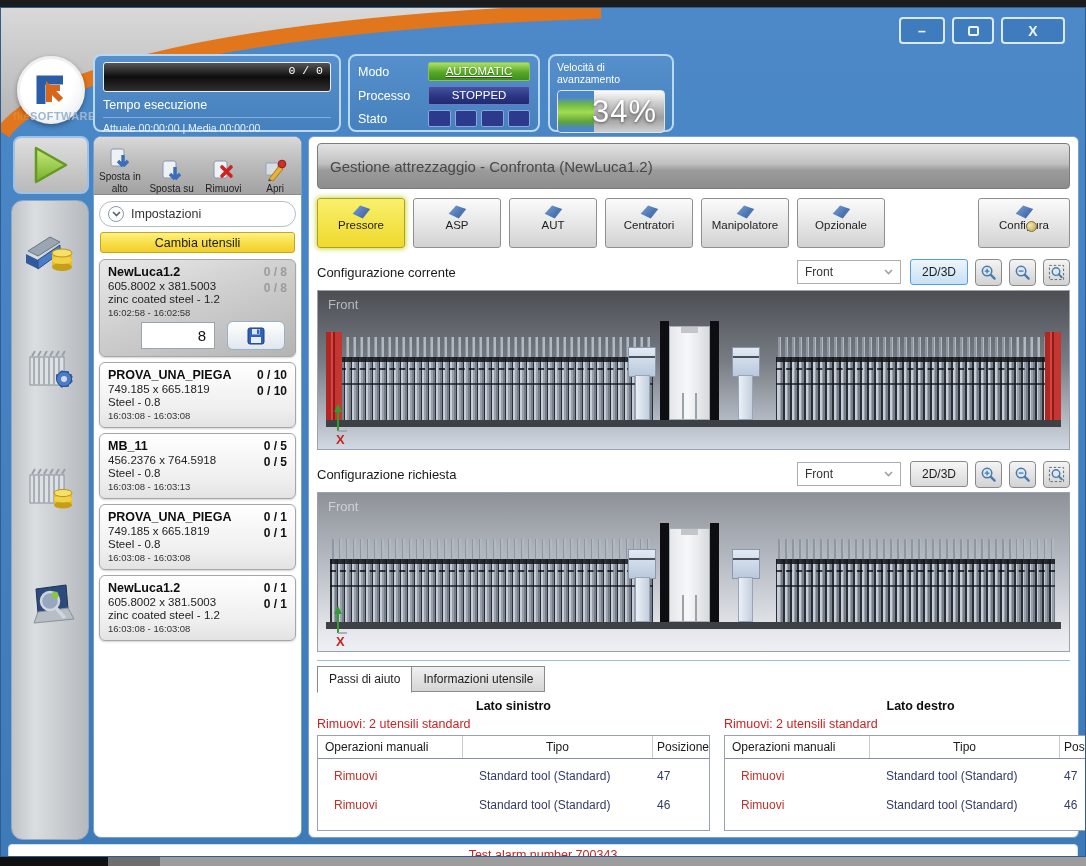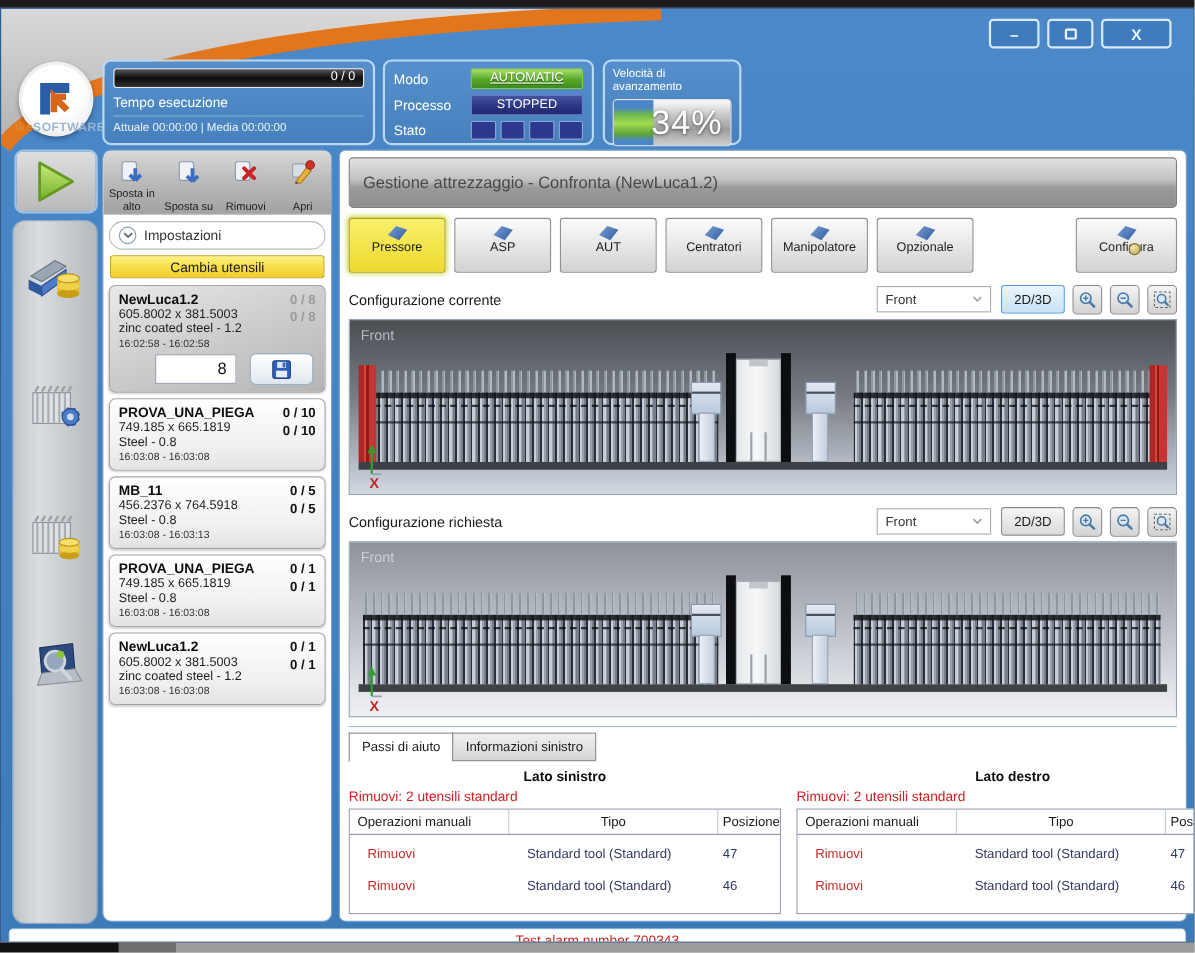--- a/index.html
+++ b/index.html
@@ -38,22 +38,23 @@
   }
   .win-min { width:46px; } .win-max { width:42px; } .win-close { width:64px; }
   .max-glyph { width:11px; height:10px; border:2px solid #eef5fc; border-radius:2px; display:block; }
   
   .tpanel {
     position:absolute; top:46px; height:78px; border:2px solid #b9d8f2; border-radius:8px;
     background:linear-gradient(180deg,#5590cc,#4781bd); padding:6px 8px;
   }
   .tempo-panel { left:92px; width:248px; }
   .progress {
-    height:18px; border:1px solid #ececec; border-radius:3px; position:relative;
+    height:30px; border:1px solid #ececec; border-radius:3px; position:relative;
     background:linear-gradient(180deg,#565656,#0d0d0d 50%,#303030);
+    font-family:Liberation Mono, monospace;
   }
   .progress .pv { position:absolute; right:7px; top:1px; color:#fff; font-size:11.5px; }
   .tempo-label { margin-top:6px; color:#fff; font-size:12.5px; }
   .tempo-div { margin-top:5px; border-top:1px solid #7fb0dd; }
   .tempo-detail { margin-top:4px; color:#eaf3fb; font-size:10.5px; }
   .modo-panel { left:347px; width:192px; display:grid; grid-template-columns:70px 1fr; row-gap:5px; align-items:center; }
   .mp-label { color:#fff; font-size:12.5px; }
   .val-auto {
     height:19px; text-align:center; line-height:17px; color:#fff; font-size:11.5px; border-radius:2px;
     background:linear-gradient(180deg,#a9e06c,#56a826 55%,#3f8e1c); border:1px solid #8bc254;
@@ -97,21 +98,21 @@
   .list-panel {
     position:absolute; left:92px; top:128px; width:209px; height:702px;
     background:#fff; border-radius:8px; border:1px solid #7aa0c8; overflow:hidden;
     display:flex; flex-direction:column;
   }
   .list-toolbar {
     height:58px; flex:none; display:flex;
     background:linear-gradient(180deg,#d9d9d9,#bcbcbc 45%,#a2a2a2); border-bottom:1px solid #8a8a8a;
   }
   .lt-btn {
-    flex:1; display:flex; flex-direction:column; align-items:center; justify-content:space-between;
+    flex:1; display:flex; flex-direction:column; align-items:center; justify-content:flex-end;
     padding-top:8px; gap:2px; font-size:10px; color:#1d1d1d; text-align:center; line-height:1.15; cursor:pointer;
   }
   .settings-row {
     margin:6px 5px 4px; height:26px; border:1px solid #b4bcc4; border-radius:13px; background:#fff;
     display:flex; align-items:center; gap:7px; padding:0 8px; font-size:12.5px; color:#333; cursor:pointer;
   }
   .chev-circle {
     width:16px; height:16px; border-radius:50%; border:1px solid #8a9aa8; flex:none;
     display:flex; align-items:center; justify-content:center;
   }
@@ -673,21 +674,21 @@
       </div>
     </div>
 
     <div class="sep"></div>
 
     <div class="btab-row">
       <div class="btab active">
         <span>Passi di aiuto</span>
       </div>
       <div class="btab">
-        <span>Informazioni sinistro</span>
+        <span>Informazioni utensile</span>
       </div>
     </div>
 
     <div class="panels">
       <div class="hpanel">
         <div class="hheading">Lato sinistro</div>
         <div class="halert">Rimuovi: 2 utensili standard</div>
         <div class="htable">
           <div class="hrow head">
             <div class="hc1">Operazioni manuali</div>

